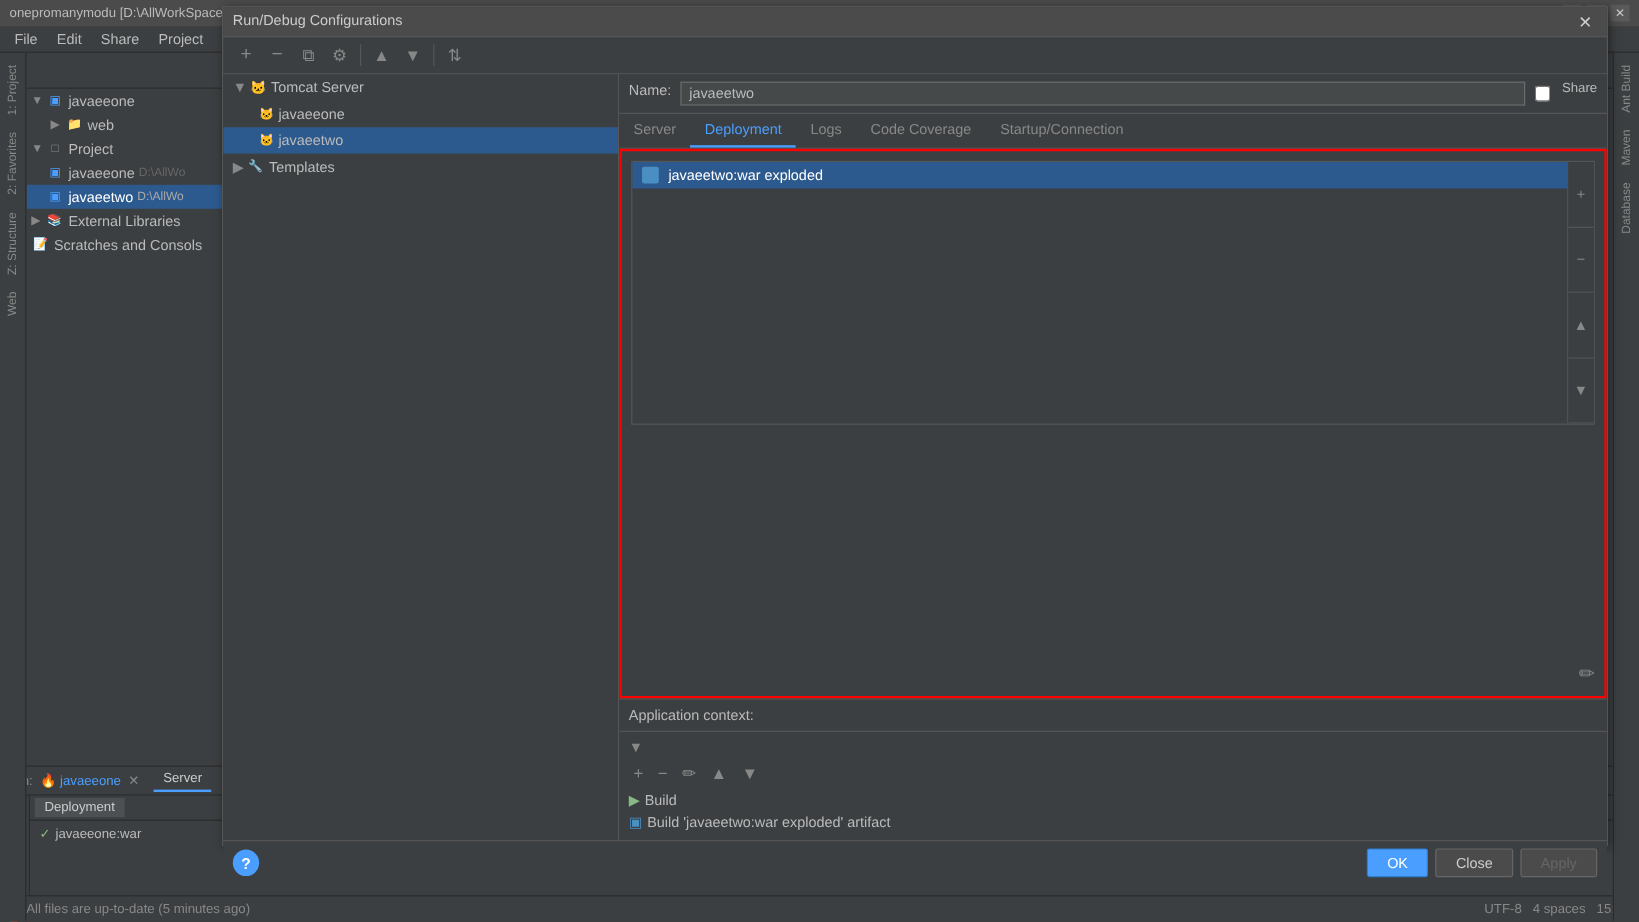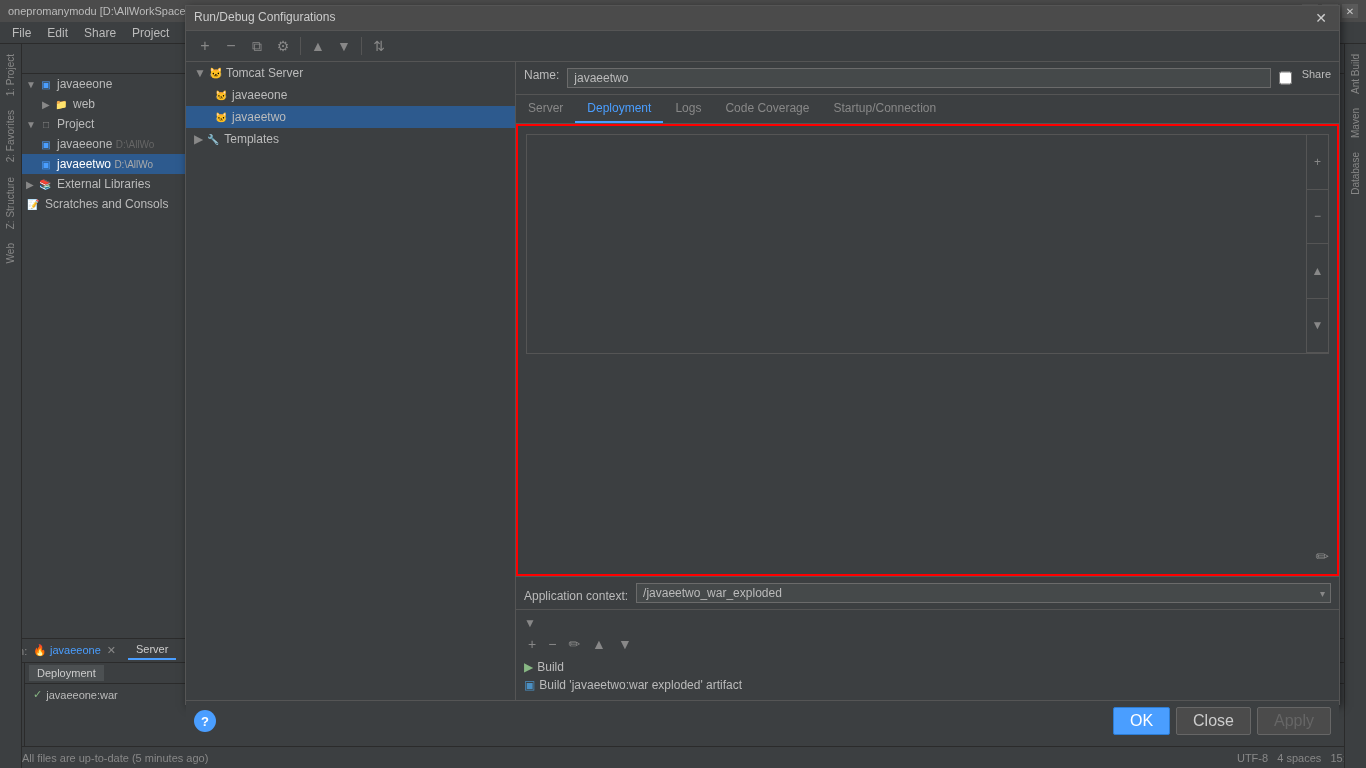--- a/index.html
+++ b/index.html
@@ -402,21 +402,21 @@
     .show-activate-row label {
       display: flex;
       align-items: center;
       gap: 4px;
       color: #bbbbbb;
       font-size: 12px;
       cursor: pointer;
     }
     .footer-btn {
       padding: 4px 16px;
-      font-size: 16px;
+      font-size: 12px;
       cursor: pointer;
       border-radius: 2px;
     }
     .ok-btn {
       background: #4a9eff;
       border: 1px solid #2d7dd4;
       color: white;
     }
     .cancel-btn {
       background: #4b4b4b;
@@ -714,41 +714,39 @@
         <span class="tab-item active">Deployment</span>
         <span class="tab-item">Logs</span>
         <span class="tab-item">Code Coverage</span>
         <span class="tab-item">Startup/Connection</span>
       </div>
 
       <div style="flex:1;display:flex;flex-direction:column;border:2px solid red;margin:0;">
         <div class="deployment-section">
 
           <div style="position:relative;border:1px solid #555;min-height:220px;">
+            <div class="artifact-item selected">
+              <span style="width:14px;height:14px;background:#4a8fc3;border-radius:2px;display:inline-block;margin-right:4px;flex-shrink:0;"></span>
+              <span>javaeetwo:war exploded</span>
+            </div>
 
             <div class="scroll-btns" style="width:22px;background:#3c3f41;">
               <button class="scroll-btn">+</button>
               <button class="scroll-btn">−</button>
               <button class="scroll-btn">▲</button>
               <button class="scroll-btn">▼</button>
             </div>
           </div>
 
           <button class="pencil-btn">✏</button>
         </div>
       </div>
 
       <div class="app-context-row">
         <span class="app-context-label">Application context:</span>
-        <div class="select-wrapper">
-          <select class="app-context-input">
-            <option>/javaeetwo_war_exploded</option>
-          </select>
-          <span class="select-arrow">▾</span>
-        </div>
       </div>
 
       <div class="before-launch-section">
         <div class="before-launch-header">
           <span>▼</span>
         </div>
         <div class="before-launch-toolbar">
           <button class="bl-btn">+</button>
           <button class="bl-btn">−</button>
           <button class="bl-btn">✏</button>

